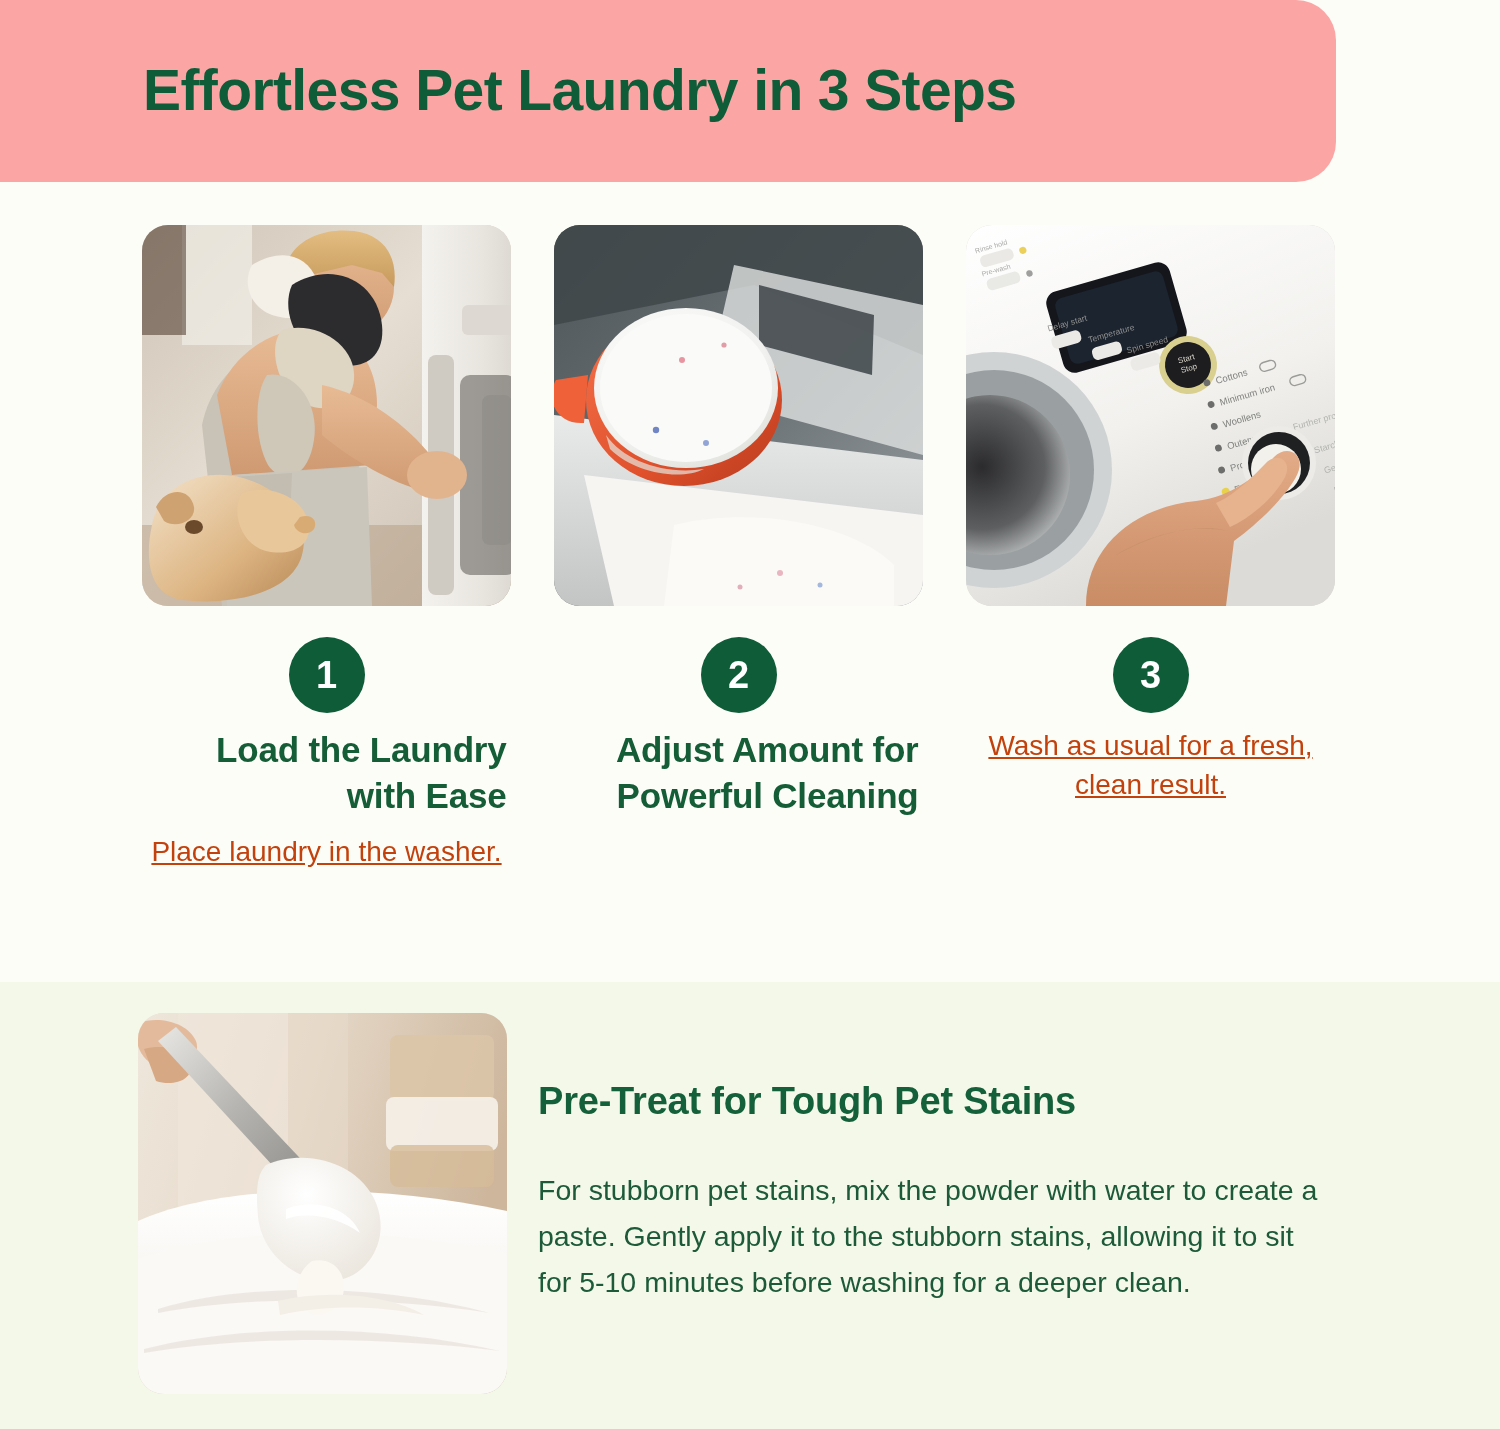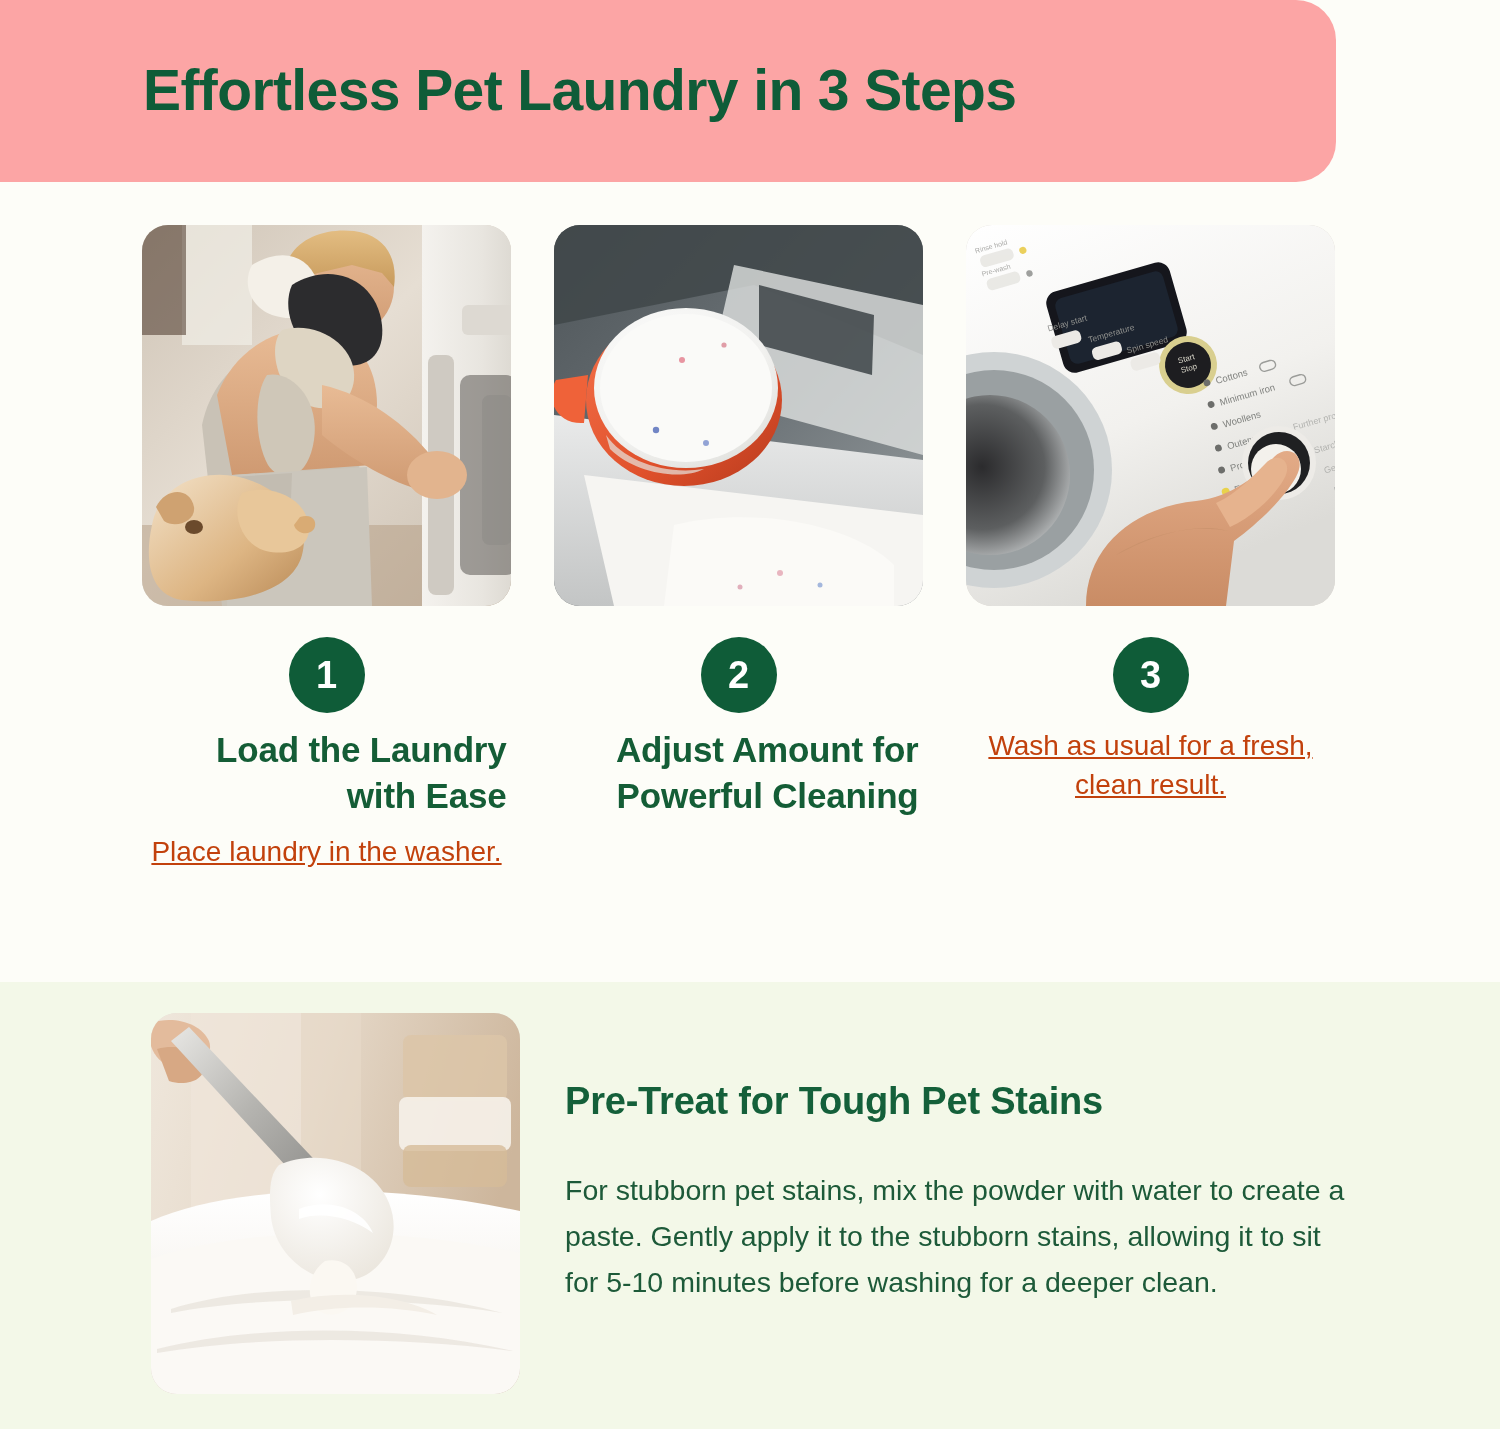--- a/index.html
+++ b/index.html
@@ -108,24 +108,24 @@
   .bottom-section {
     position: absolute;
     left: 0;
     top: 982px;
     width: 1500px;
     height: 447px;
     background: #f3f8e8;
   }
   .bottom-inner {
     position: absolute;
-    left: 151px;
+    left: 138px;
     top: 31px;
     display: flex;
-    gap: 45px;
+    gap: 31px;
   }
   .bottom-photo {
     width: 369px;
     height: 381px;
     border-radius: 26px;
     overflow: hidden;
     flex: 0 0 auto;
     background: #e4ded6;
   }
   .bottom-photo svg { display: block; width: 100%; height: 100%; }

